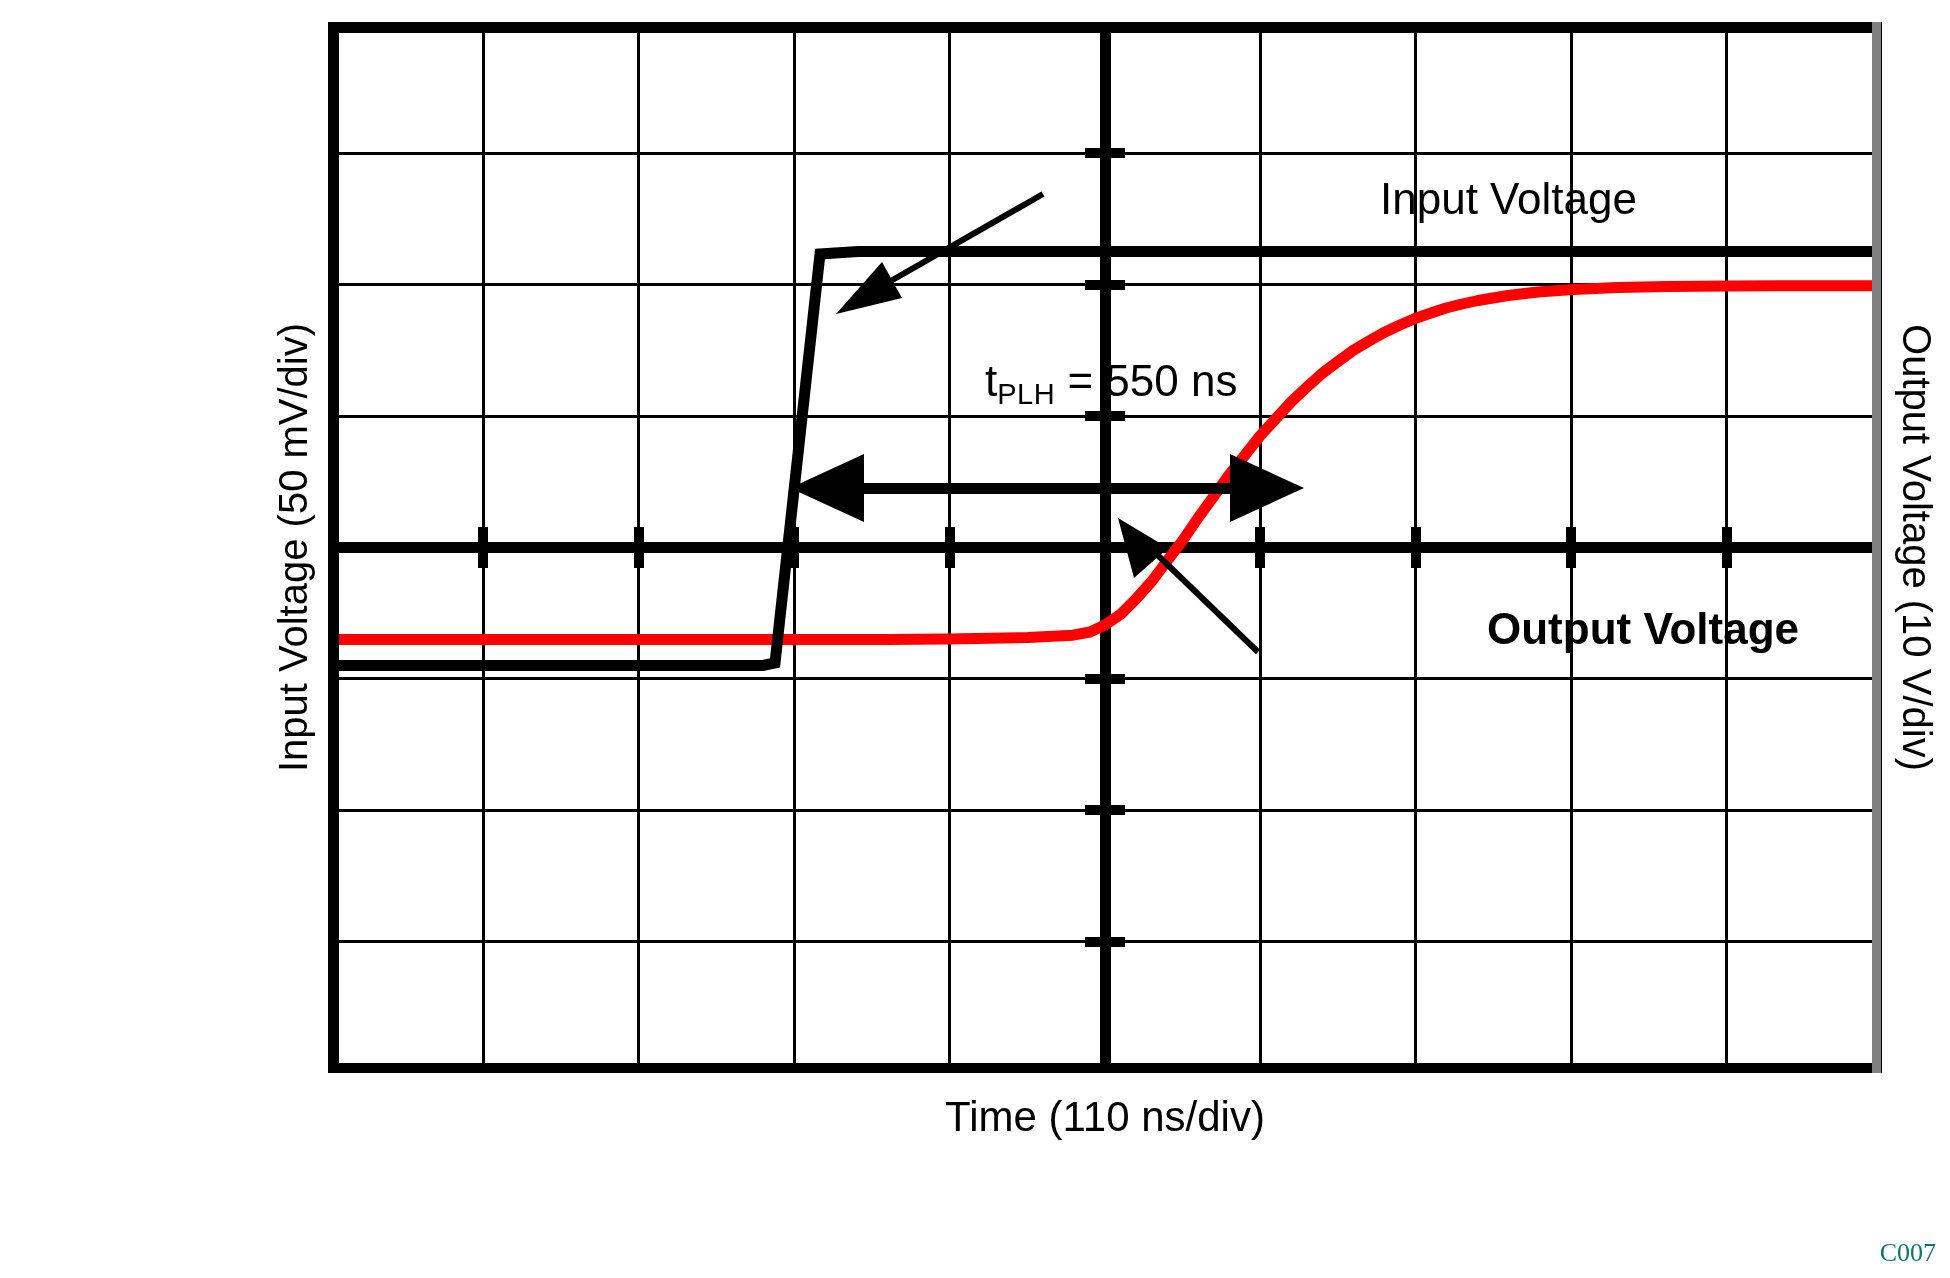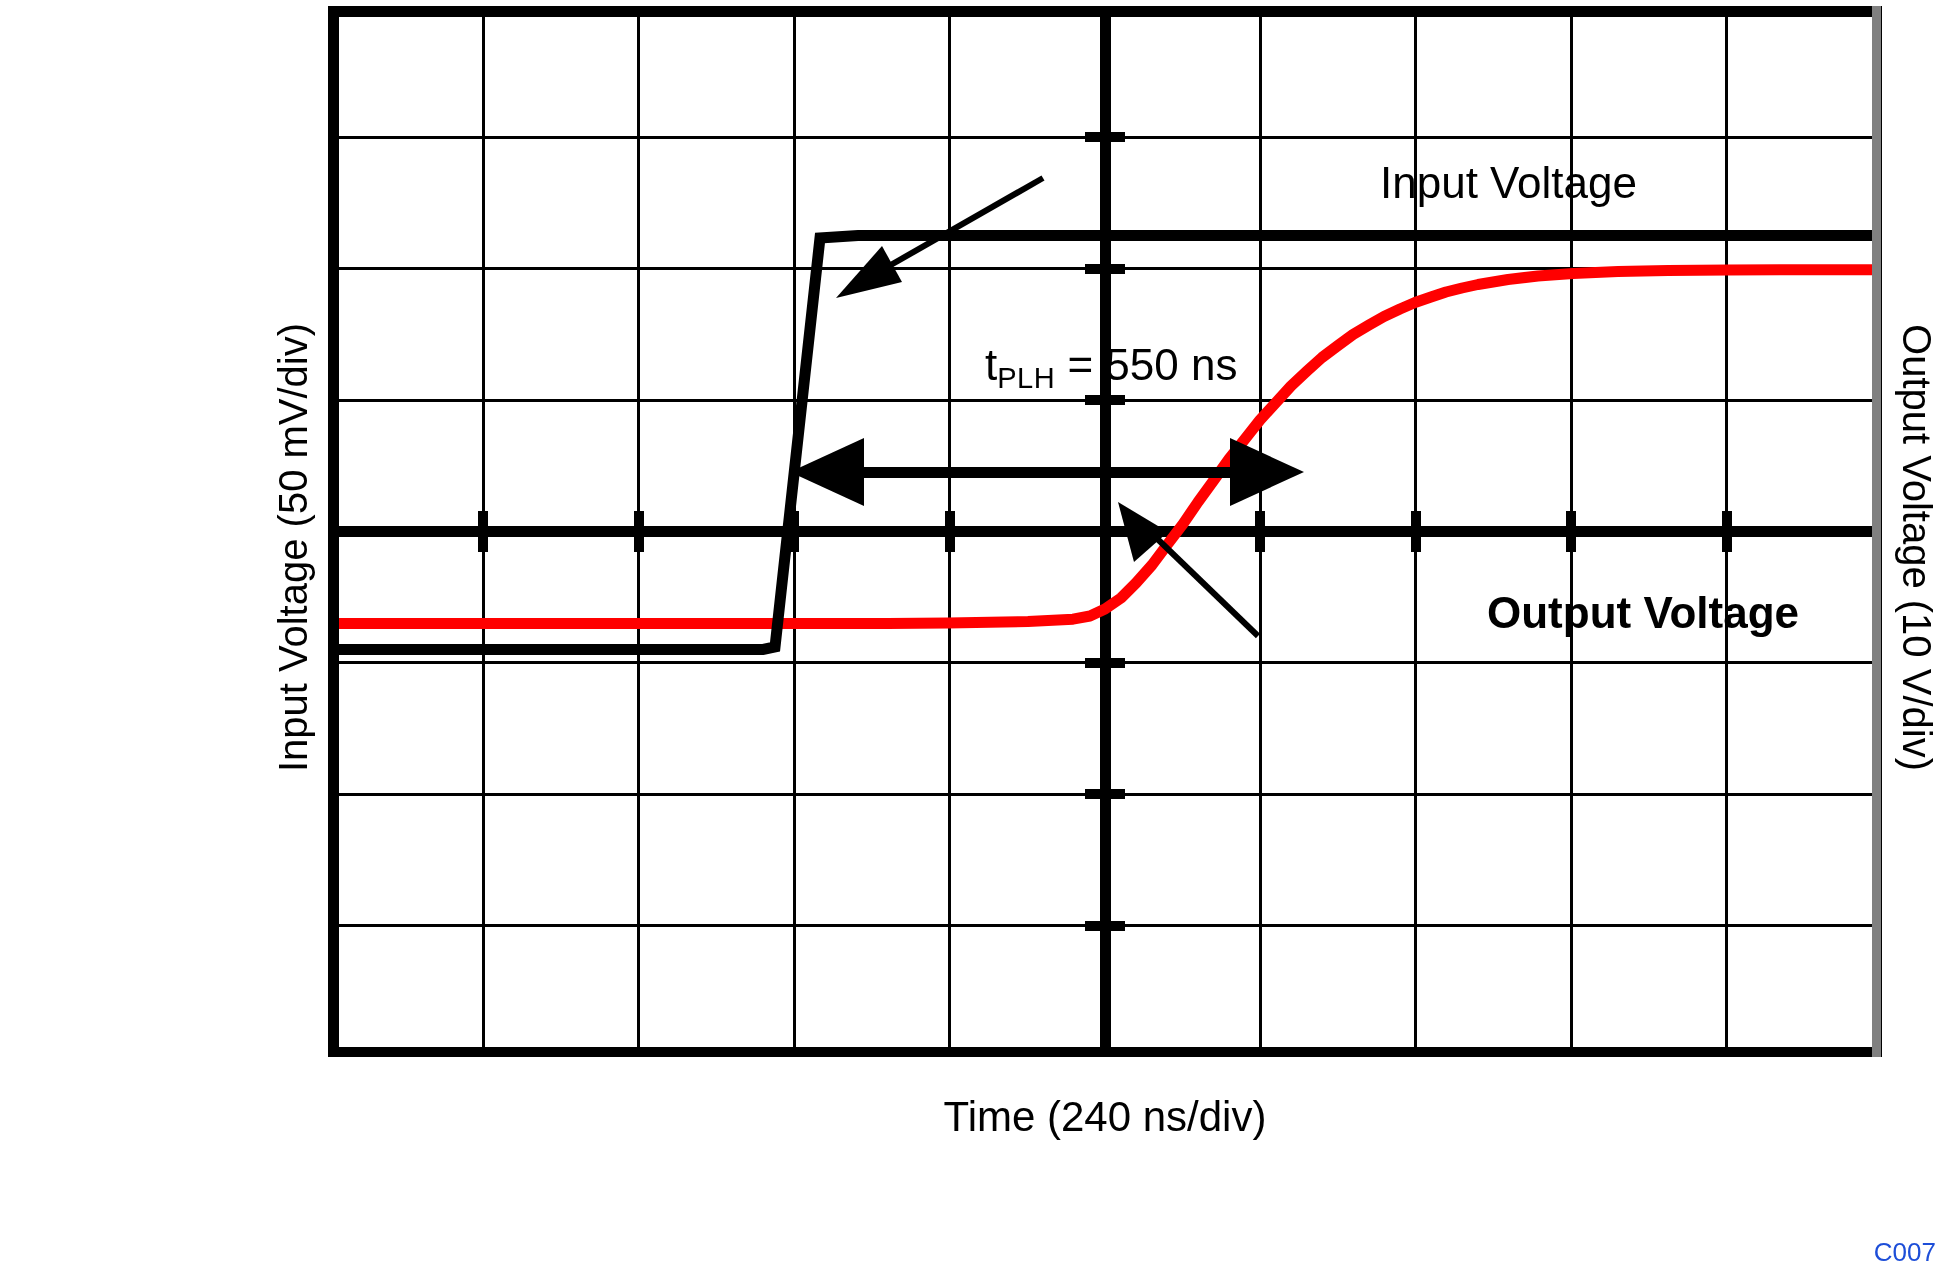--- a/index.html
+++ b/index.html
@@ -61,29 +61,29 @@
     width: 1554px;
     text-align: center;
     font-size: 42px;
   }
 
   #figure-id {
     position: absolute;
     right: 14px;
     bottom: 10px;
     font-size: 26px;
-    color: #1d4ed8;
-    font-family: Liberation Sans, sans-serif;
+    color: #0f766e;
+    font-family: Liberation Serif, serif;
   }
 
   
   #plot-surface {
     position: absolute;
     left: 328px;
-    top: 6px;
+    top: 22px;
     width: 1554px;
     height: 1087px;
   }
   #plot-svg {
     display: block;
     width: 1554px;
     height: 1051px;
   }
 
   
@@ -243,17 +243,17 @@
       <line id="plot-border-right-gray" x1="1548" y1="0" x2="1548" y2="1051" stroke="#808080" stroke-width="9" shape-rendering="crispEdges"></line>
     </svg>
 
     <span class="annot" id="annot-input-voltage">Input Voltage</span>
 
     <span class="annot" id="annot-output-voltage">Output Voltage</span>
 
     <span class="annot" id="annot-tplh"><span>t</span><sub>PLH</sub><span> = 550 ns</span></span>
   </div>
 
-  <div class="axis-title" id="x-axis-title">Time (240 ns/div)</div>
+  <div class="axis-title" id="x-axis-title">Time (110 ns/div)</div>
 
   <div id="figure-id">C007</div>
 
 </div>
 
 </body></html>

